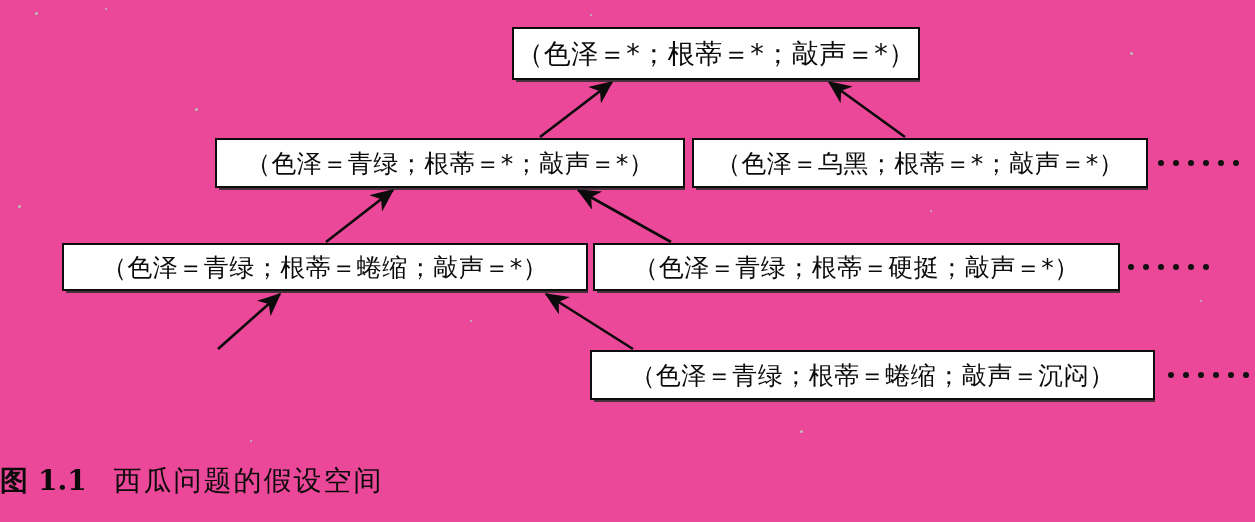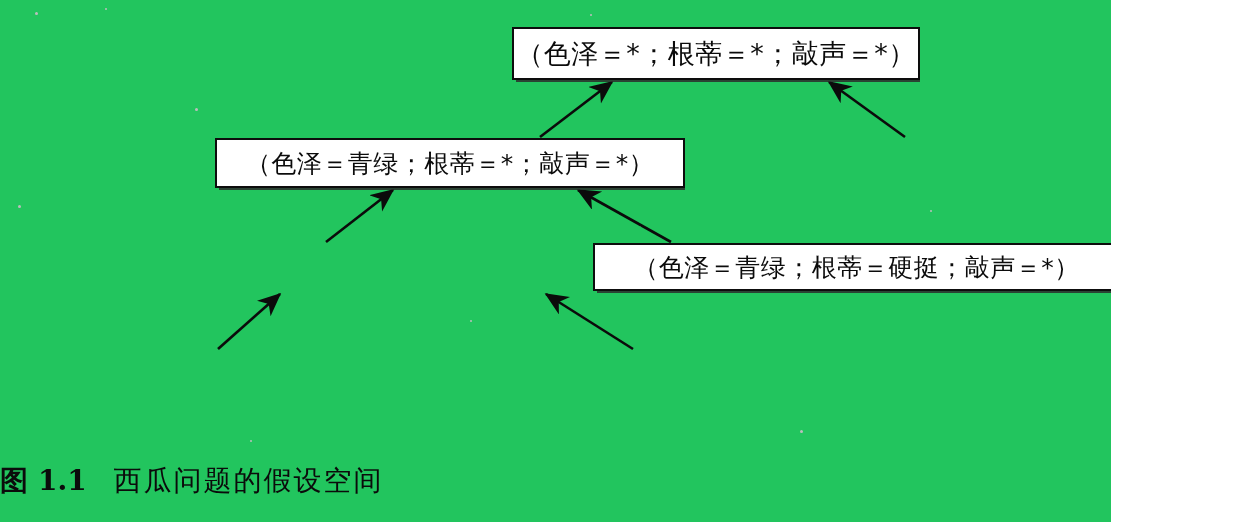--- a/index.html
+++ b/index.html
@@ -2,23 +2,23 @@
 <html><head>
 <meta charset="utf-8">
 <style>
   html, body {
     margin: 0;
     padding: 0;
     background: #ffffff;
   }
   #figure {
     position: relative;
-    width: 1111px;
+    width: 1255px;
     height: 522px;
-    background: #22c55e;
+    background: #ec4899;
     overflow: hidden;
     font-family: "DejaVu Sans", "Liberation Sans", sans-serif;
   }
 
   
   .speck {
     position: absolute;
     background: #bdbdbd;
     border-radius: 50%;
     pointer-events: none;
@@ -147,41 +147,50 @@
     <line x1="633" y1="349" x2="546" y2="294" stroke="#0b0b0b" stroke-width="2.6" marker-end="url(#ah)"></line>
   </svg>
 
   <div class="node" id="node-root">
     <span class="node-text">（色泽＝*；根蒂＝*；敲声＝*）</span>
   </div>
 
   <div class="node" id="node-green">
     <span class="node-text">（色泽＝青绿；根蒂＝*；敲声＝*）</span>
   </div>
+  <div class="node" id="node-black">
+    <span class="node-text">（色泽＝乌黑；根蒂＝*；敲声＝*）</span>
+  </div>
   <div class="ellipsis" id="ellipsis-row2">
     <span></span>
       <span></span>
       <span></span>
       <span></span>
       <span></span>
       <span></span>
   </div>
 
+  <div class="node" id="node-curl">
+    <span class="node-text">（色泽＝青绿；根蒂＝蜷缩；敲声＝*）</span>
+  </div>
   <div class="node" id="node-stiff">
     <span class="node-text">（色泽＝青绿；根蒂＝硬挺；敲声＝*）</span>
   </div>
   <div class="ellipsis" id="ellipsis-row3">
     <span></span>
       <span></span>
       <span></span>
       <span></span>
       <span></span>
       <span></span>
   </div>
 
+  <div class="node" id="node-dull">
+    <span class="node-text">（色泽＝青绿；根蒂＝蜷缩；敲声＝沉闷）</span>
+  </div>
   <div class="ellipsis" id="ellipsis-row4">
     <span></span>
       <span></span>
       <span></span>
       <span></span>
       <span></span>
       <span></span>
   </div>
 
   <div id="caption">

